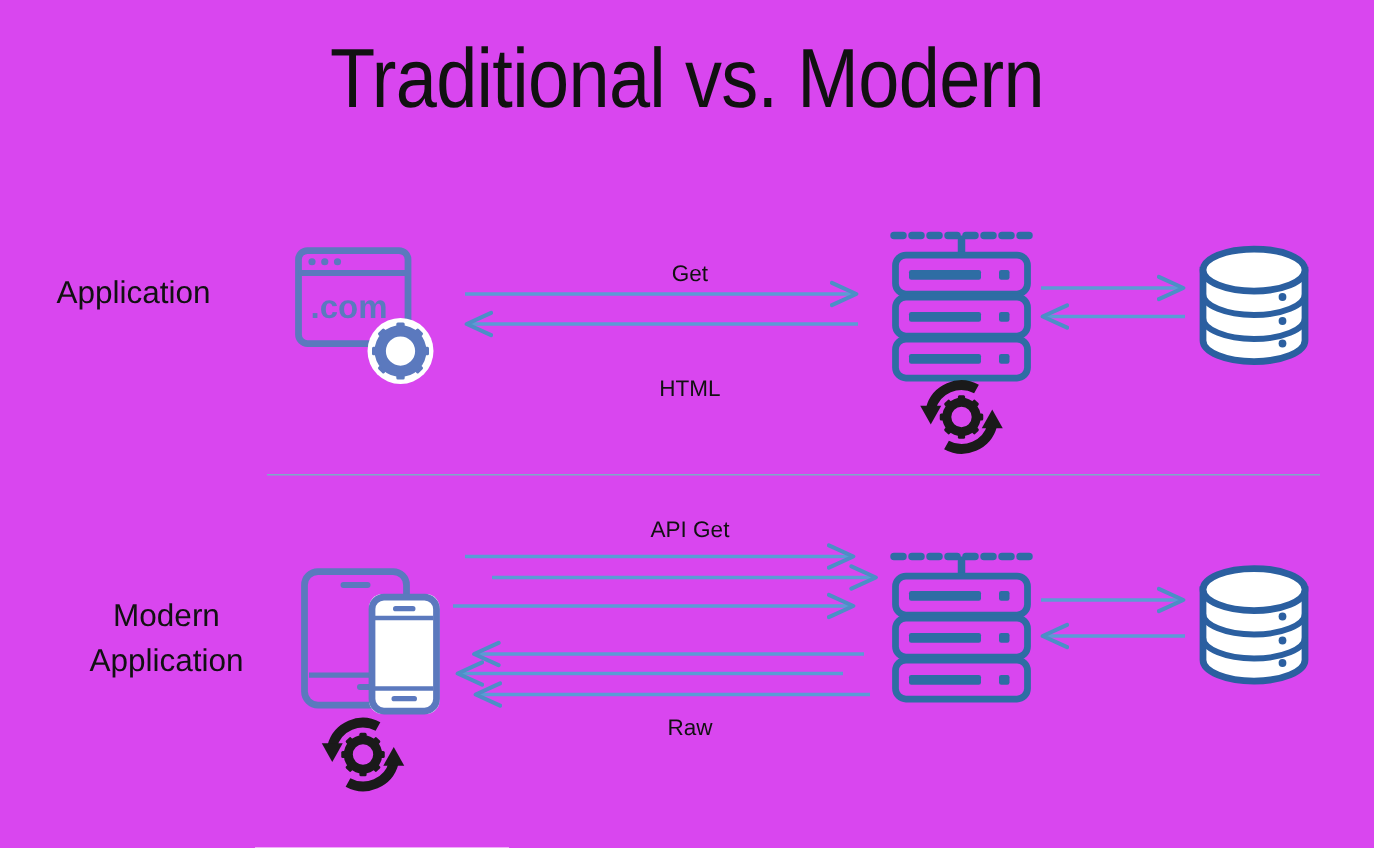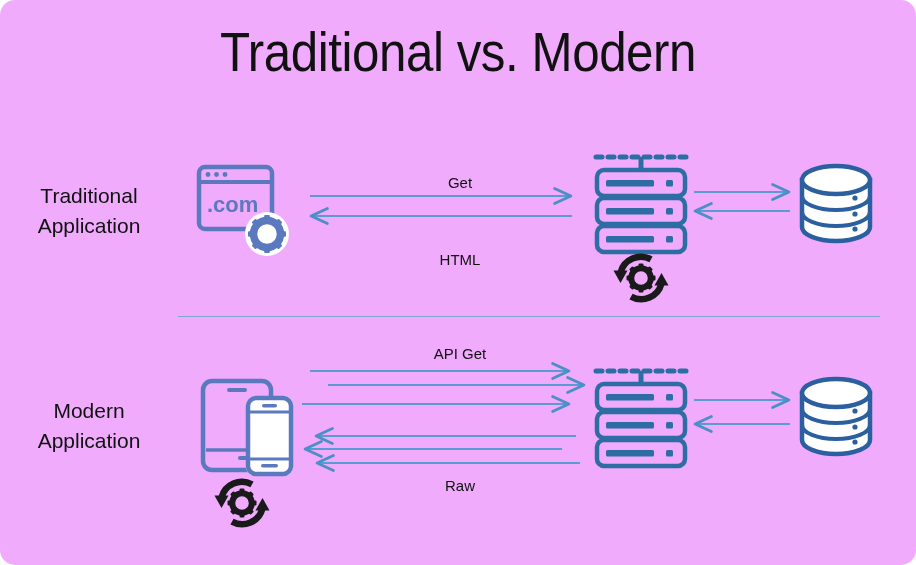--- a/index.html
+++ b/index.html
@@ -9,23 +9,22 @@
     background: #ffffff;
   }
   body {
     font-family: "Liberation Sans", "DejaVu Sans", sans-serif;
     color: #000000;
   }
   #stage {
     position: relative;
     width: 916px;
     height: 565px;
-    background: #f0abfc;
+    background: #d946ef;
     overflow: hidden;
-    border-radius: 15px;
   }
   .abs { position: absolute; }
 
   
   #page-title {
     left: 0;
     top: 20px;
     width: 916px;
     text-align: center;
     font-size: 56px;
@@ -40,21 +39,21 @@
 
   
   .row-label {
     width: 178px;
     text-align: center;
     font-size: 21px;
     line-height: 30px;
     color: #111111;
   }
   #label-traditional { left: 0; top: 181px; }
-  #label-modern      { left: 0; top: 396px; }
+  #label-modern      { left: 0; top: 396px; padding-left: 22px; }
 
   
   #row-divider {
     left: 178px;
     top: 316px;
     width: 702px;
     height: 0;
     border-top: 1px solid #7fa9c7;
   }
 
@@ -75,21 +74,20 @@
   svg.layer { position: absolute; left: 0; top: 0; overflow: visible; }
 </style>
 </head>
 <body>
 
 <div id="stage">
 
   <div class="abs" id="page-title">Traditional vs. Modern</div>
 
   <div class="abs row-label" id="label-traditional">
-    <div>Traditional</div>
     <div>Application</div>
   </div>
 
   <div class="abs row-label" id="label-modern">
     <div>Modern</div>
     <div>Application</div>
   </div>
 
   <div class="abs" id="row-divider"></div>
 

